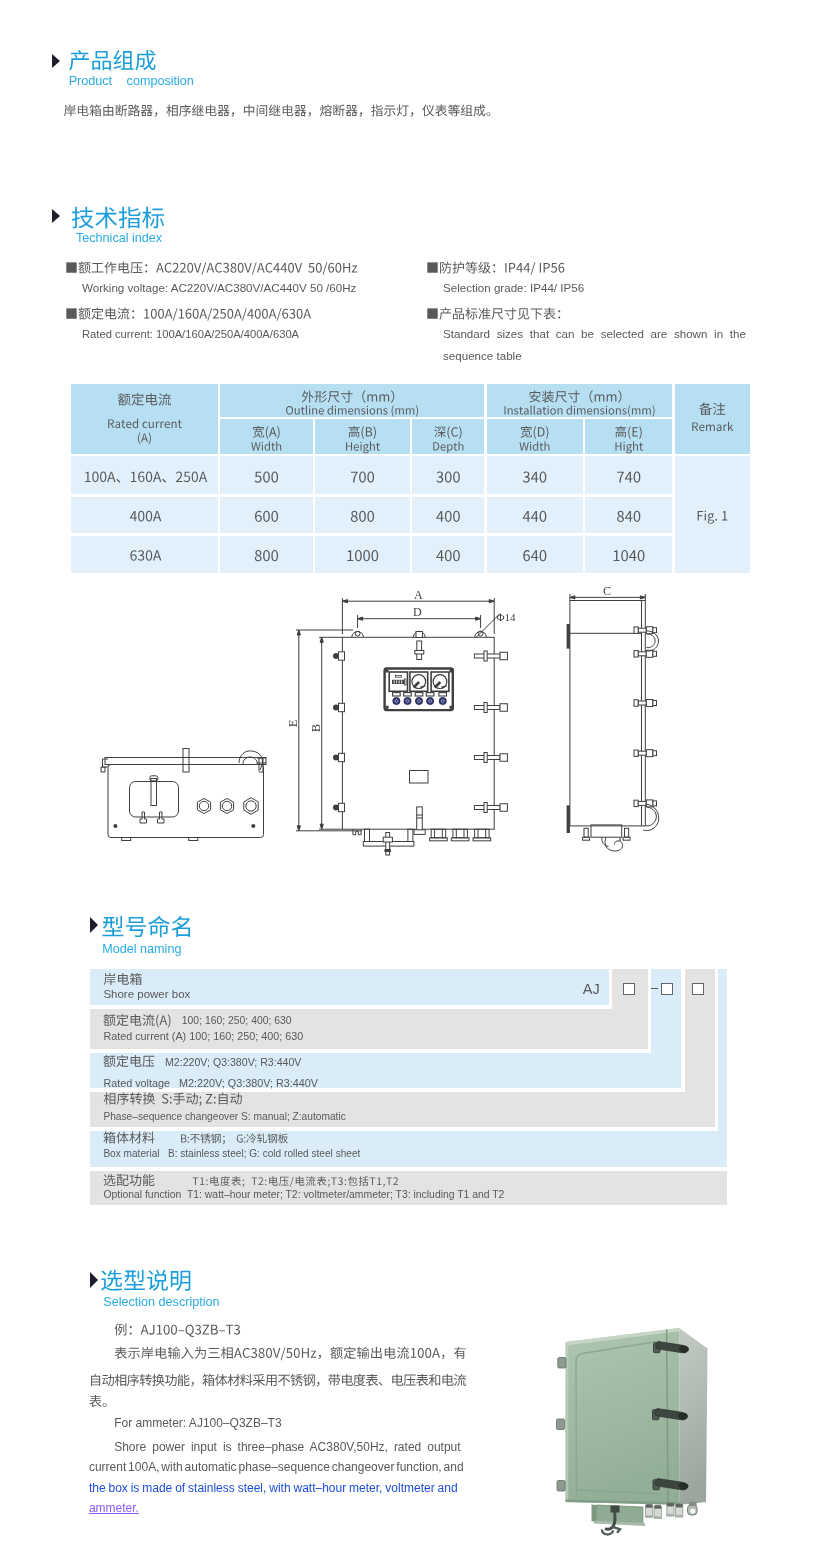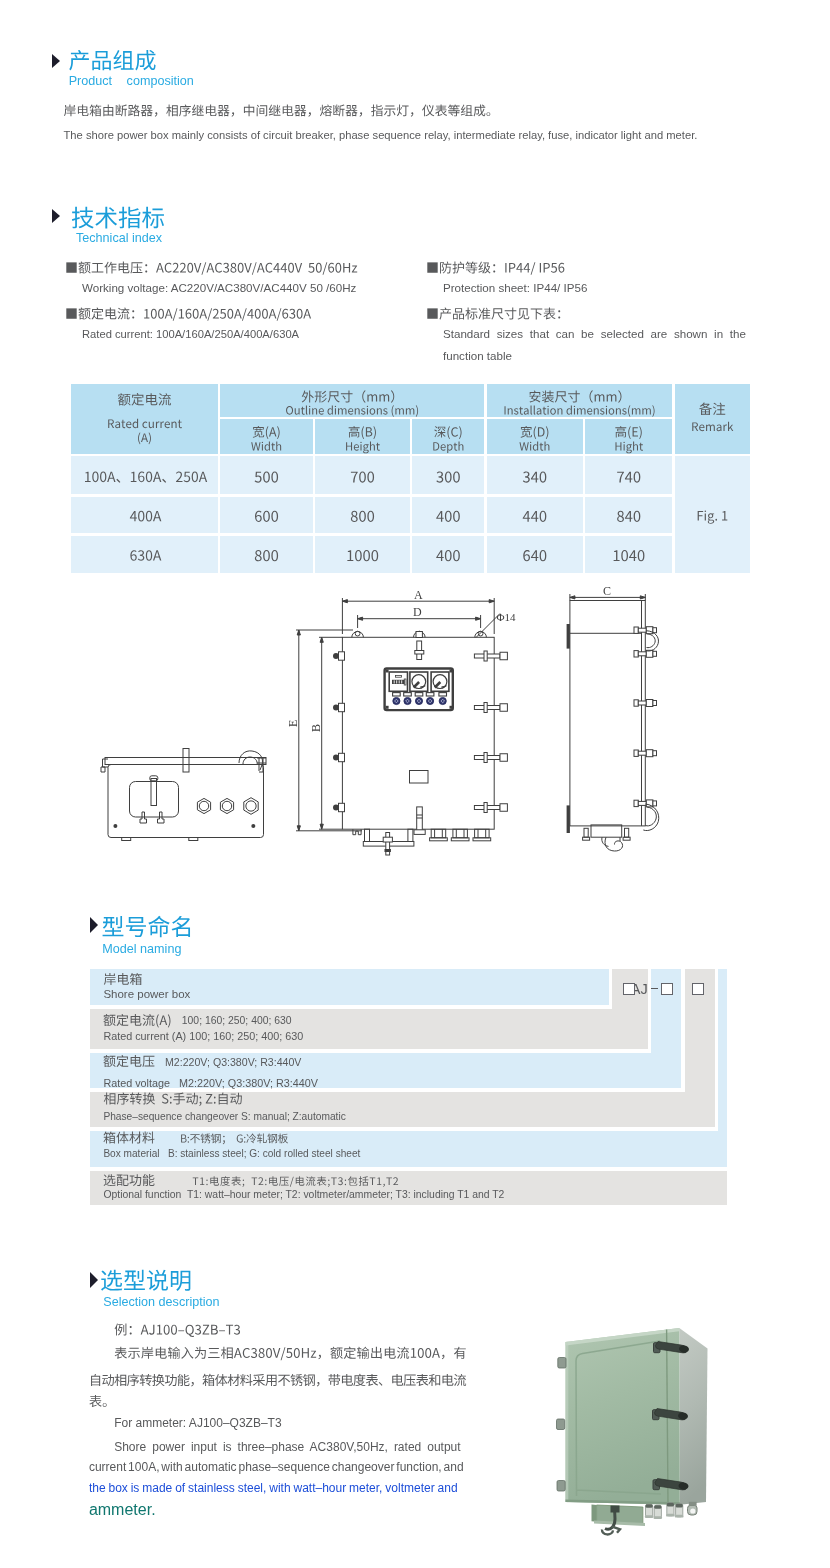--- a/index.html
+++ b/index.html
@@ -4,35 +4,34 @@
 #page{position:relative;width:830px;height:1568px;background:#fff;overflow:hidden;
 font-family:"Liberation Sans",sans-serif;}
 #overlay{position:absolute;left:0;top:0;}
 </style></head><body>
 <div id="page">
 
 <div style="position:absolute;left:52px;top:54px;width:0;height:0;border-left:8px solid #1d1d2b;border-top:7px solid transparent;border-bottom:7px solid transparent"></div>
 
 <div style="position:absolute;left:68.7px;top:74.8px;font-size:12.6px;line-height:1;color:#2aabe2;white-space:nowrap;word-spacing:11px;">Product composition</div>
 
-<div style="position:absolute;left:63.5px;top:129.9px;font-size:11.2px;line-height:1;color:#58595b;white-space:nowrap;">The shore power box mainly consists of circuit breaker, phase sequence relay, intermediate relay, fuse, indicator light and meter.</div>
 
 <div style="position:absolute;left:52px;top:209px;width:0;height:0;border-left:8px solid #1d1d2b;border-top:7px solid transparent;border-bottom:7px solid transparent"></div>
 
 <div style="position:absolute;left:76px;top:232.3px;font-size:12.6px;line-height:1;color:#2aabe2;white-space:nowrap;">Technical index</div>
 
 <div style="position:absolute;left:82px;top:281.7px;font-size:11.6px;line-height:1;color:#58595b;white-space:nowrap;">Working voltage: AC220V/AC380V/AC440V 50 /60Hz</div>
 
 <div style="position:absolute;left:82px;top:328.5px;font-size:11.2px;line-height:1;color:#58595b;white-space:nowrap;">Rated current: 100A/160A/250A/400A/630A</div>
 
-<div style="position:absolute;left:443px;top:281.7px;font-size:11.6px;line-height:1;color:#58595b;white-space:nowrap;">Protection sheet: IP44/ IP56</div>
+<div style="position:absolute;left:443px;top:281.7px;font-size:11.6px;line-height:1;color:#58595b;white-space:nowrap;">Selection grade: IP44/ IP56</div>
 
 <div style="position:absolute;left:443px;top:328.2px;font-size:11.6px;line-height:1;color:#58595b;white-space:nowrap;word-spacing:3.43px;">Standard sizes that can be selected are shown in the</div>
 
-<div style="position:absolute;left:443px;top:350px;font-size:11.6px;line-height:1;color:#58595b;white-space:nowrap;">function table</div>
+<div style="position:absolute;left:443px;top:350px;font-size:11.6px;line-height:1;color:#58595b;white-space:nowrap;">sequence table</div>
 
 <div style="position:absolute;left:71.25px;top:384.25px;width:146.5px;height:69.5px;background:#b7dff2;"></div>
 
 <div style="position:absolute;left:220.25px;top:384.25px;width:264px;height:32.5px;background:#b7dff2;"></div>
 
 <div style="position:absolute;left:486.75px;top:384.25px;width:185.5px;height:32.5px;background:#b7dff2;"></div>
 
 <div style="position:absolute;left:674.75px;top:384.25px;width:75px;height:69.5px;background:#b7dff2;"></div>
 
 <div style="position:absolute;left:220.25px;top:419.25px;width:92.5px;height:34.5px;background:#b7dff2;"></div>
@@ -102,21 +101,21 @@
 <div style="position:absolute;left:612px;top:968.5px;width:36px;height:80px;background:#e4e3e1;"></div>
 
 <div style="position:absolute;left:651px;top:968.5px;width:30px;height:119px;background:#d9ecf8;"></div>
 
 <div style="position:absolute;left:685px;top:968.5px;width:30px;height:158.5px;background:#e4e3e1;"></div>
 
 <div style="position:absolute;left:717.5px;top:968.5px;width:9.5px;height:198px;background:#d9ecf8;"></div>
 
 <div style="position:absolute;left:103.4px;top:988.6px;font-size:11.5px;line-height:1;color:#58595b;white-space:nowrap;">Shore power box</div>
 
-<div style="position:absolute;left:582.8px;top:981.7px;font-size:14.5px;line-height:1;color:#58595b;white-space:nowrap;margin-left:48px;">AJ</div>
+<div style="position:absolute;left:582.8px;top:981.7px;font-size:14.5px;line-height:1;color:#58595b;white-space:nowrap;">AJ</div>
 
 <div style="position:absolute;left:622.7px;top:982.5px;width:12.4px;height:12.4px;border:1.6px solid #63646a;box-sizing:border-box;background:#fff;"></div>
 
 <div style="position:absolute;left:650.9px;top:987.5px;width:7.6px;height:1.8px;background:#58595b;"></div>
 
 <div style="position:absolute;left:661px;top:982.5px;width:12.4px;height:12.4px;border:1.6px solid #63646a;box-sizing:border-box;background:#fff;"></div>
 
 <div style="position:absolute;left:691.6px;top:982.5px;width:12.4px;height:12.4px;border:1.6px solid #63646a;box-sizing:border-box;background:#fff;"></div>
 
 <div style="position:absolute;left:181.8px;top:1016.2px;font-size:10.4px;line-height:1;color:#58595b;white-space:nowrap;">100; 160; 250; 400; 630</div>
@@ -138,21 +137,21 @@
 <div style="position:absolute;left:103.3px;top:1296.4px;font-size:12.6px;line-height:1;color:#2aabe2;white-space:nowrap;">Selection description</div>
 
 <div style="position:absolute;left:114.2px;top:1416.8px;font-size:12px;line-height:1;color:#58595b;white-space:nowrap;">For ammeter: AJ100–Q3ZB–T3</div>
 
 <div style="position:absolute;left:114.2px;top:1440.6px;font-size:12px;line-height:1;color:#58595b;white-space:nowrap;word-spacing:2.66px;">Shore power input is three–phase AC380V,50Hz, rated output</div>
 
 <div style="position:absolute;left:88.9px;top:1461.1px;font-size:12px;line-height:1;color:#58595b;white-space:nowrap;word-spacing:-1.46px;">current 100A, with automatic phase–sequence changeover function, and</div>
 
 <div style="position:absolute;left:88.9px;top:1481.6px;font-size:12px;line-height:1;color:#1d4ed8;white-space:nowrap;word-spacing:-0.44px;">the box is made of stainless steel, with watt–hour meter, voltmeter and</div>
 
-<div style="position:absolute;left:88.9px;top:1501.5px;font-size:16px;line-height:1;color:#0f766e;white-space:nowrap;">ammeter.</div>
+<div style="position:absolute;left:88.9px;top:1501.5px;font-size:12px;line-height:1;color:#8b5cf6;white-space:nowrap;text-decoration:underline;">ammeter.</div>
 <svg id="overlay" width="830" height="1568" viewBox="0 0 830 1568">
 <defs>
         <path id="q0" d="M263 612C296 567 333 506 348 466L416 497C400 536 361 596 328 639ZM689 634C671 583 636 511 607 464H124V327C124 221 115 73 35 -36C52 -45 85 -72 97 -87C185 31 202 206 202 325V390H928V464H683C711 506 743 559 770 606ZM425 821C448 791 472 752 486 720H110V648H902V720H572L575 721C561 755 530 805 500 841Z"></path>
         <path id="q1" d="M302 726H701V536H302ZM229 797V464H778V797ZM83 357V-80H155V-26H364V-71H439V357ZM155 47V286H364V47ZM549 357V-80H621V-26H849V-74H925V357ZM621 47V286H849V47Z"></path>
         <path id="q2" d="M48 58 63 -14C157 10 282 42 401 73L394 137C266 106 134 76 48 58ZM481 790V11H380V-58H959V11H872V790ZM553 11V207H798V11ZM553 466H798V274H553ZM553 535V721H798V535ZM66 423C81 430 105 437 242 454C194 388 150 335 130 315C97 278 71 253 49 249C58 231 69 197 73 182C94 194 129 204 401 259C400 274 400 302 402 321L182 281C265 370 346 480 415 591L355 628C334 591 311 555 288 520L143 504C207 590 269 701 318 809L250 840C205 719 126 588 102 555C79 521 60 497 42 493C50 473 62 438 66 423Z"></path>
         <path id="q3" d="M544 839C544 782 546 725 549 670H128V389C128 259 119 86 36 -37C54 -46 86 -72 99 -87C191 45 206 247 206 388V395H389C385 223 380 159 367 144C359 135 350 133 335 133C318 133 275 133 229 138C241 119 249 89 250 68C299 65 345 65 371 67C398 70 415 77 431 96C452 123 457 208 462 433C462 443 463 465 463 465H206V597H554C566 435 590 287 628 172C562 96 485 34 396 -13C412 -28 439 -59 451 -75C528 -29 597 26 658 92C704 -11 764 -73 841 -73C918 -73 946 -23 959 148C939 155 911 172 894 189C888 56 876 4 847 4C796 4 751 61 714 159C788 255 847 369 890 500L815 519C783 418 740 327 686 247C660 344 641 463 630 597H951V670H626C623 725 622 781 622 839ZM671 790C735 757 812 706 850 670L897 722C858 756 779 805 716 836Z"></path>
         <path id="q4" d="M122 528V335C122 230 113 89 34 -14C51 -23 83 -48 95 -62C181 49 196 215 196 334V460H936V528ZM228 201V134H543V-80H621V134H950V201H621V309H897V375H279V309H543V201ZM461 841V675H203V802H127V607H882V802H804V675H540V841Z"></path>
         <path id="q5" d="M452 408V264H204V408ZM531 408H788V264H531ZM452 478H204V621H452ZM531 478V621H788V478ZM126 695V129H204V191H452V85C452 -32 485 -63 597 -63C622 -63 791 -63 818 -63C925 -63 949 -10 962 142C939 148 907 162 887 176C880 46 870 13 814 13C778 13 632 13 602 13C542 13 531 25 531 83V191H865V695H531V838H452V695Z"></path>
         <path id="q6" d="M570 293H837V191H570ZM570 352V451H837V352ZM570 132H837V28H570ZM497 519V-79H570V-35H837V-73H913V519ZM185 844C153 743 99 643 36 578C54 568 86 547 100 536C133 574 165 624 194 679H234C255 639 274 591 284 556H235V442H60V372H220C176 265 101 148 33 85C51 71 71 45 82 27C134 83 190 168 235 254V-80H307V256C349 211 398 156 420 126L468 185C444 210 348 300 307 334V372H466V442H307V551L354 570C346 599 329 641 310 679H488V743H225C237 771 248 799 257 827ZM578 844C549 745 496 649 430 587C449 577 480 556 494 544C528 580 561 626 589 678H649C682 634 716 580 729 543L794 571C781 600 756 641 728 678H948V743H620C632 770 642 798 651 827Z"></path>
         <path id="q7" d="M189 279H459V57H189ZM810 279V57H535V279ZM189 353V571H459V353ZM810 353H535V571H810ZM459 840V646H114V-80H189V-18H810V-76H888V646H535V840Z"></path>

